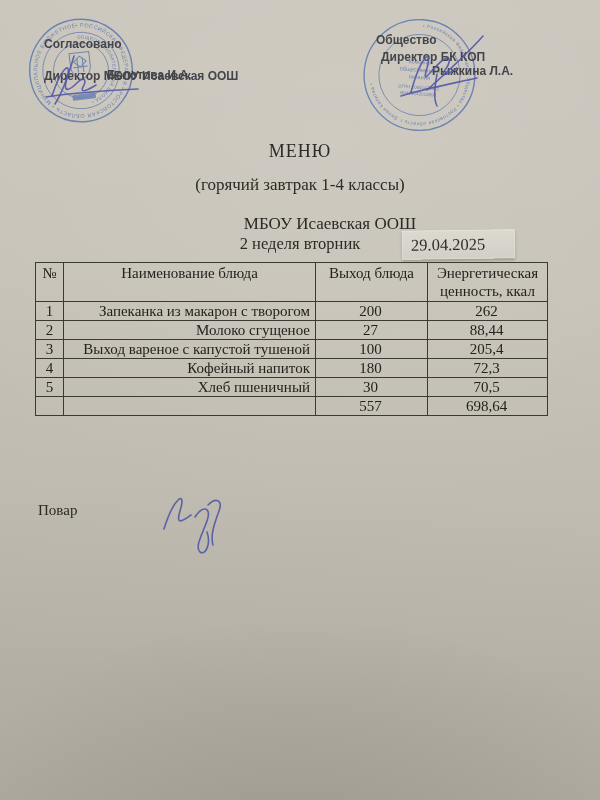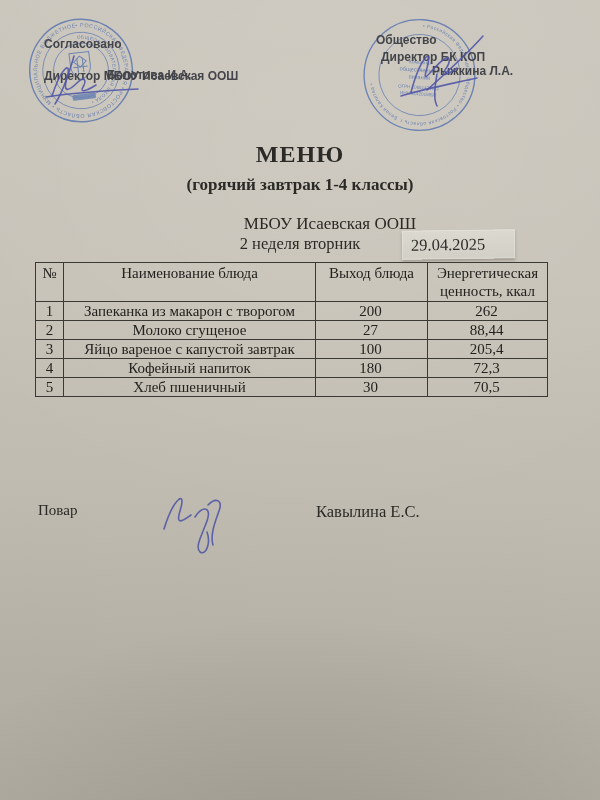--- a/index.html
+++ b/index.html
@@ -11,22 +11,22 @@
       radial-gradient(120% 60% at 50% 110%, rgba(40,35,25,0.14), rgba(0,0,0,0) 55%),
       linear-gradient(183deg,#cbc6bc 0%, #c7c2b7 38%, #c0bbb0 62%, #b4afa4 85%, #b0aba0 100%);
     font-family:"Liberation Serif", serif;
     color:#2b2a26;
   }
   
   .approve{position:absolute;font-family:"Liberation Sans", sans-serif;font-size:12px;color:#44454a;line-height:16px;}
   .ap-line{position:absolute;white-space:nowrap;font-weight:bold;}
   
   .t-line{position:absolute;left:0;width:100%;text-align:center;white-space:nowrap;}
-  .t-menu{top:141px;font-size:24px;letter-spacing:1px;font-weight:bold;}
-  .t-sub{top:175px;font-size:17px;font-weight:bold;}
+  .t-menu{top:141px;font-size:18px;letter-spacing:1px;}
+  .t-sub{top:175px;font-size:17px;}
   .t-school{top:214px;font-size:17px;margin-left:30px;}
   .t-week{top:234px;font-size:16.5px;}
   
   .date-sticker{
     position:absolute;left:402px;top:230px;width:113px;height:29px;
     background:linear-gradient(180deg,#dcd9d0,#d2cfc6);
     box-shadow:0 2px 3px rgba(60,55,45,0.30), inset 0 0 0 1px rgba(255,255,255,0.25);
     transform:rotate(-0.8deg);
     display:flex;align-items:center;
     font-size:16.5px;color:#2e2d29;padding-left:9px;box-sizing:border-box;
@@ -41,21 +41,21 @@
     border:1.5px solid #3b3933;padding:0 5px;overflow:hidden;white-space:nowrap;
     font-weight:normal;line-height:18px;
   }
   .menu-table thead th{height:37px;vertical-align:top;text-align:center;padding-top:1px;}
   .menu-table tbody td{height:18px;}
   .col-num{width:28px;}
   .col-dish{width:252px;}
   .col-out{width:112px;}
   .col-kcal{width:120px;}
   .c-num{text-align:center;}
-  .c-dish{text-align:center;}
+  .c-dish{text-align:right;}
   .c-out,.c-kcal{text-align:center;padding-right:7px !important;}
   
   .f-role{position:absolute;left:38px;top:502px;font-size:15px;}
   .f-name{position:absolute;left:316px;top:502px;font-size:16.5px;}
   
   .stamp{position:absolute;opacity:0.68;}
   .stamp text{font-family:"Liberation Sans", sans-serif;fill:#3f63ad;}
   .stamp .ln{stroke:#3f63ad;fill:none;}
   .sig{position:absolute;}
   .sig path{stroke:#4e55a6;stroke-width:1.6;fill:none;stroke-linecap:round;opacity:0.88;}
@@ -163,42 +163,47 @@
         <td class="c-kcal">262</td>
       </tr>
       <tr>
         <td class="c-num">2</td>
         <td class="c-dish">Молоко сгущеное</td>
         <td class="c-out">27</td>
         <td class="c-kcal">88,44</td>
       </tr>
       <tr>
         <td class="c-num">3</td>
-        <td class="c-dish">Яйцо вареное с капустой завтрак</td>
+        <td class="c-dish">Выход вареное с капустой тушеной</td>
         <td class="c-out">100</td>
         <td class="c-kcal">205,4</td>
       </tr>
       <tr>
         <td class="c-num">4</td>
         <td class="c-dish">Кофейный напиток</td>
         <td class="c-out">180</td>
         <td class="c-kcal">72,3</td>
       </tr>
       <tr>
         <td class="c-num">5</td>
         <td class="c-dish">Хлеб пшеничный</td>
         <td class="c-out">30</td>
         <td class="c-kcal">70,5</td>
       </tr>
+      <tr>
+        <td class="c-num"></td>
+        <td class="c-dish"></td>
+        <td class="c-out">557</td>
+        <td class="c-kcal">698,64</td>
+      </tr>
     </tbody>
   </table>
 
   <div class="f-role">Повар</div>
 
   <svg class="sig" style="left:150px;top:477px;" width="96" height="82" viewBox="0 0 96 82">
     <path d="M14,52 C24,20 37,12 30,34 C25,50 34,43 41,38"></path>
     <path d="M45,40 C53,28 62,30 57,44 C51,60 45,70 50,75 C56,79 61,66 57,55"></path>
     <path d="M58,28 C66,20 73,23 69,34 C65,45 60,58 63,68"></path>
   </svg>
 
-  <div class="f-name">Кавылина Е.С.</div>
 
 </div>
 
 </body></html>

